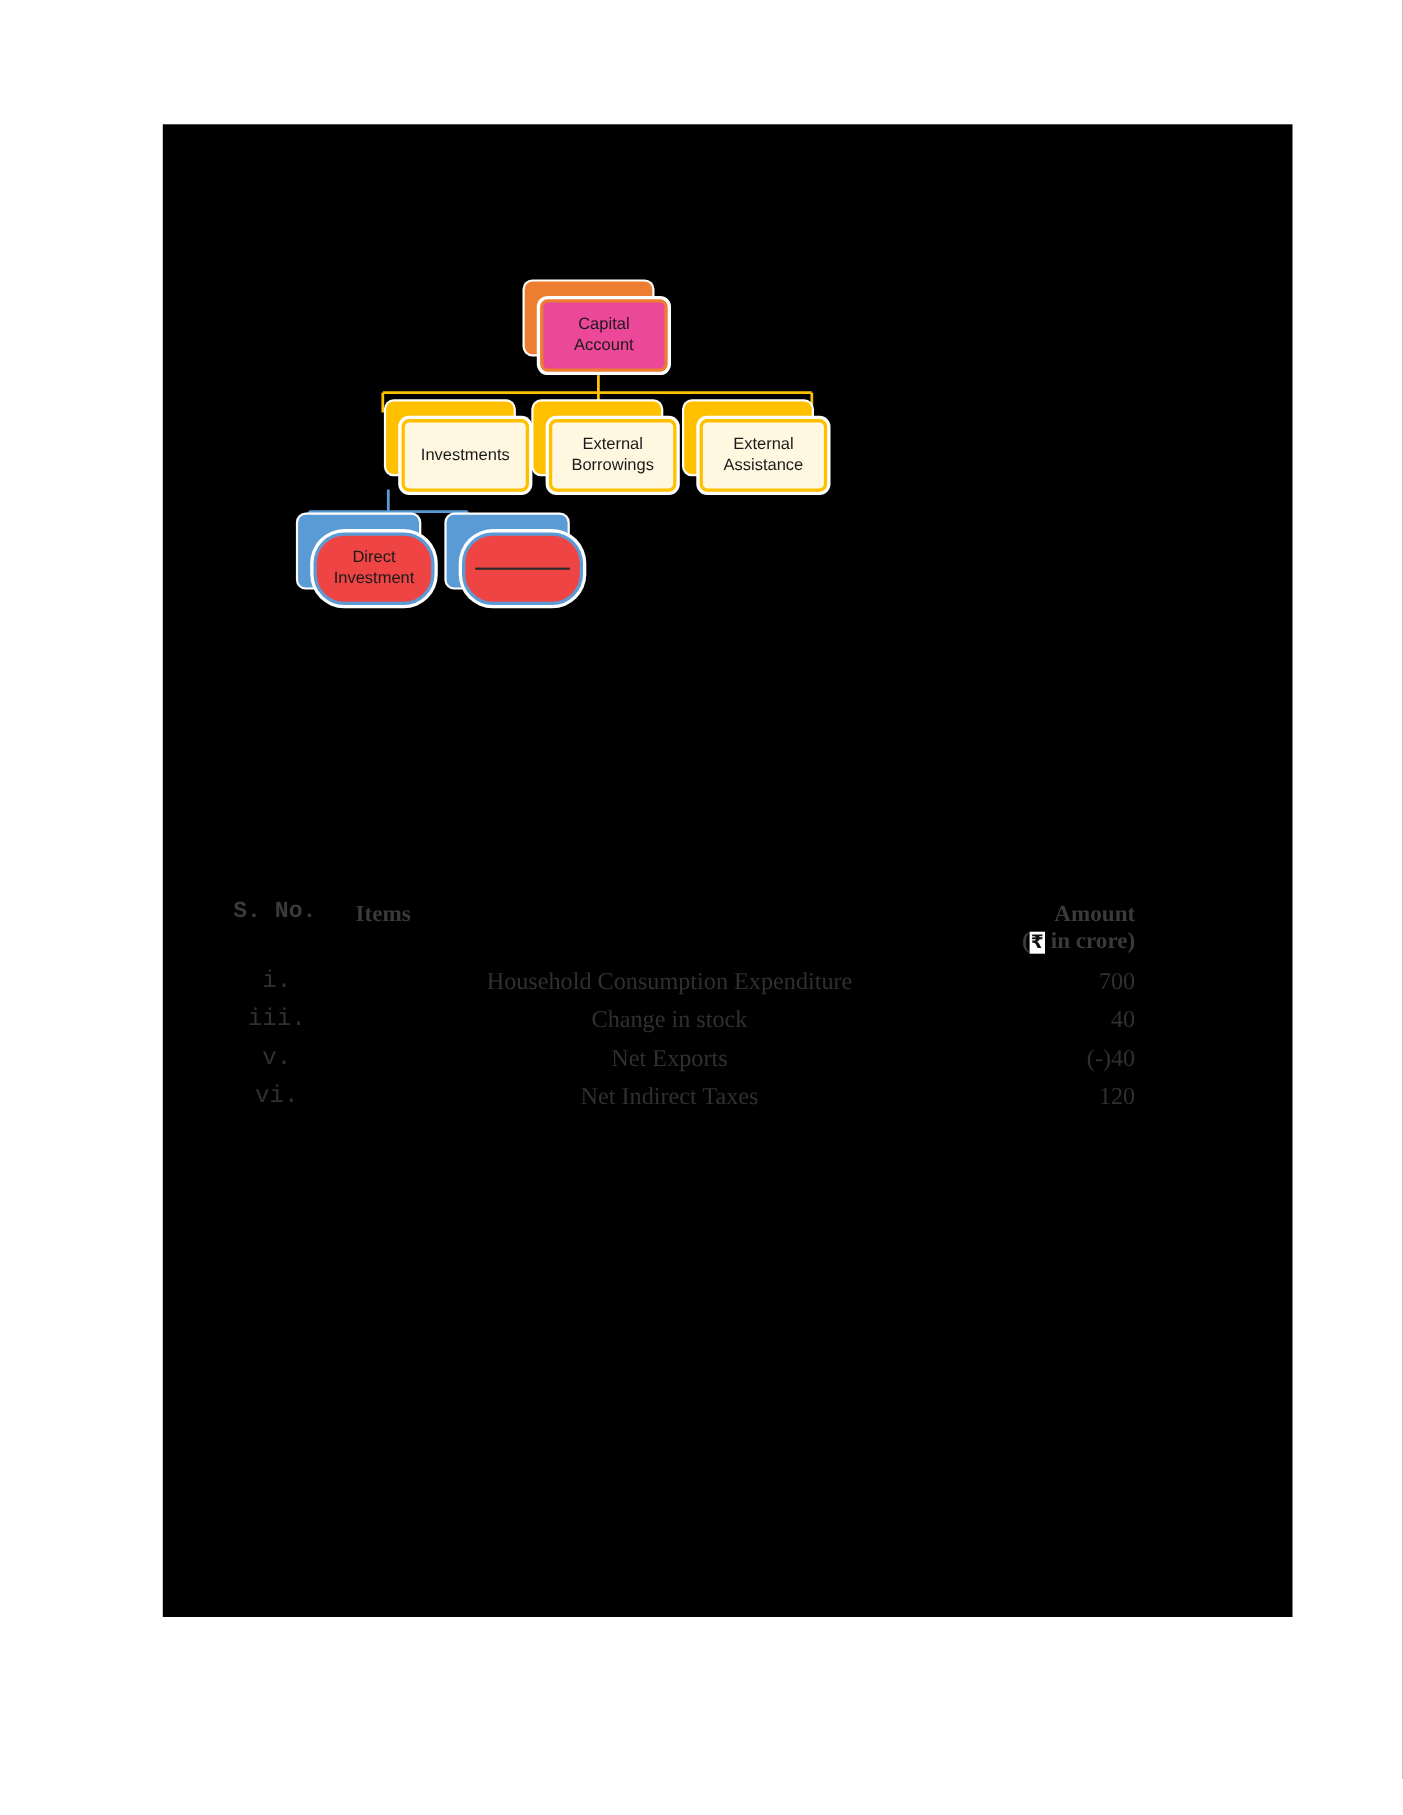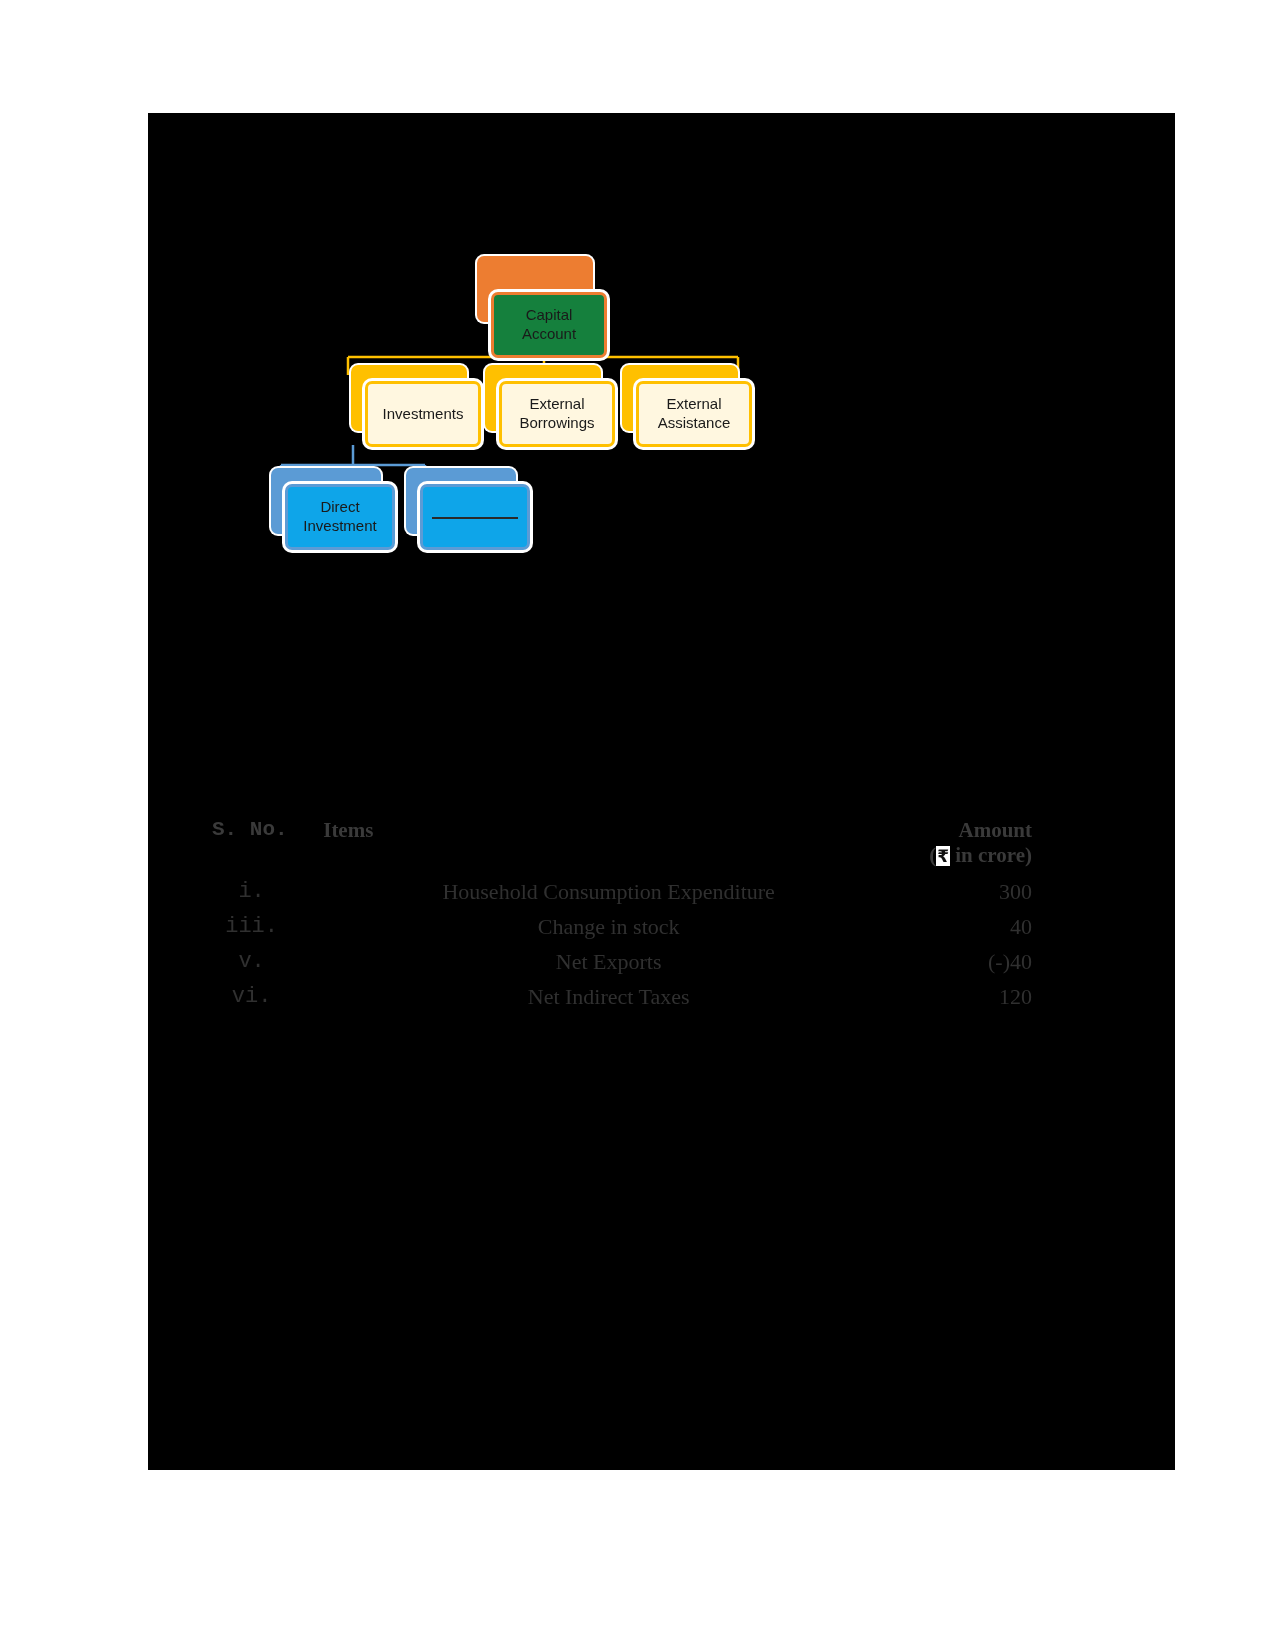--- a/index.html
+++ b/index.html
@@ -75,29 +75,29 @@
   .node .label {
     font-family: "Liberation Sans", sans-serif;
     font-size: 15px;
     line-height: 1.25;
     color: #1a1a1a;
     padding: 2px 6px;
   }
 
   
   .lvl-orange .plate { background: #ED7D31; }
-  .lvl-orange .card  { background: #15803d; border-color: #ED7D31; margin-top: 20px; }
+  .lvl-orange .card  { background: #ec4899; border-color: #ED7D31; }
 
   
   .lvl-yellow .plate { background: #FFC000; }
   .lvl-yellow .card  { background: #FFF7E0; border-color: #FFC000; }
 
   
   .lvl-blue .plate { background: #5B9BD5; }
-  .lvl-blue .card  { background: #0ea5e9; border-color: #5B9BD5; }
+  .lvl-blue .card  { background: #ef4444; border-color: #5B9BD5; border-radius: 28px; }
 
   .blank-line {
     display: inline-block;
     width: 86px;
     border-bottom: 2px solid #2a2a2a;
     height: 1px;
     margin-bottom: 3px;
   }
 
   
@@ -229,21 +229,21 @@
           <th class="col-amt">
             <span class="amt-head-l1">Amount</span>
             <span class="amt-head-l2"><span>(</span><span class="rupee-glyph">₹</span><span> in crore)</span></span>
           </th>
         </tr>
       </thead>
       <tbody>
         <tr>
           <td class="col-sno">i.</td>
           <td class="col-item">Household Consumption Expenditure</td>
-          <td class="col-amt">300</td>
+          <td class="col-amt">700</td>
         </tr>
         <tr>
           <td class="col-sno">iii.</td>
           <td class="col-item">Change in stock</td>
           <td class="col-amt">40</td>
         </tr>
         <tr>
           <td class="col-sno">v.</td>
           <td class="col-item">Net Exports</td>
           <td class="col-amt">(-)40</td>

